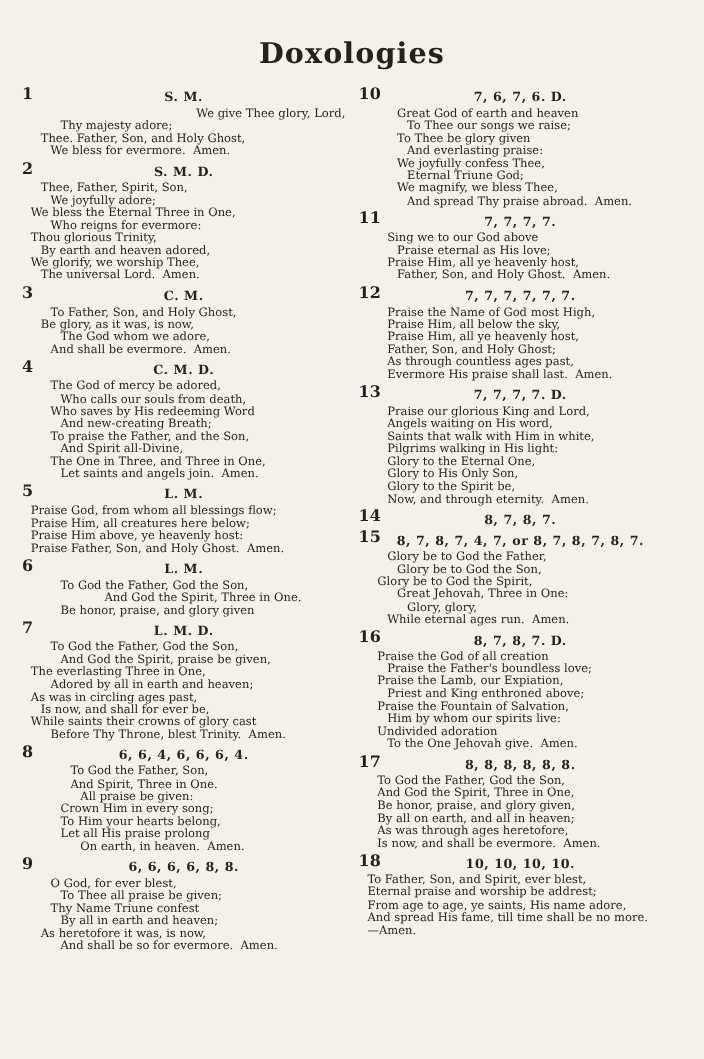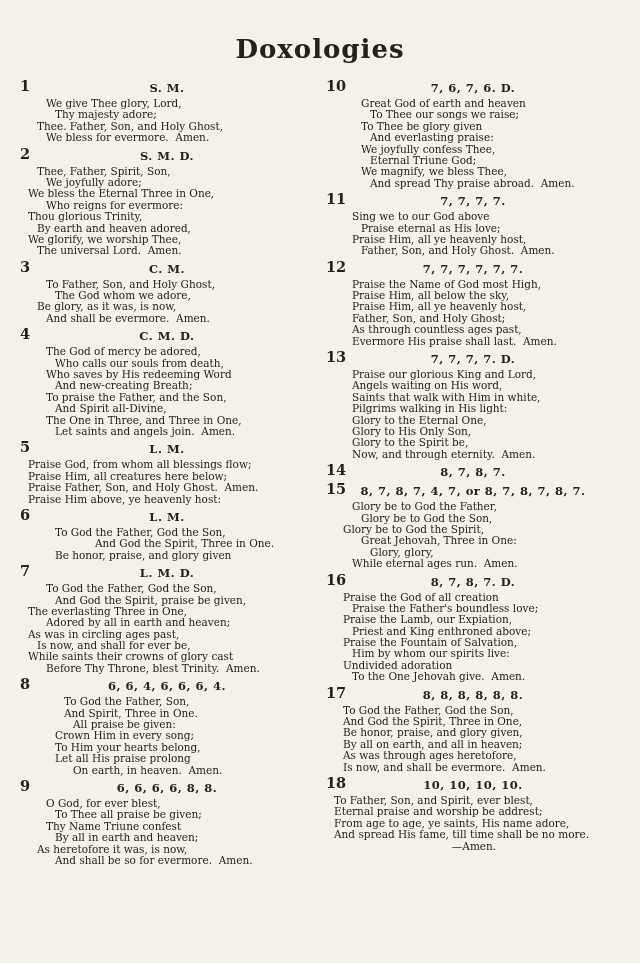--- a/index.html
+++ b/index.html
@@ -62,21 +62,21 @@
   .hymn-lines {
     margin-left: 8px;
     font-size: 10.5px;
     line-height: 11.4px;
     white-space: pre;
   }
   .line {
     height: 11.4px;
   }
   .line.align-right {
-    text-align: center;
+    text-align: left;
     padding-right: 6px;
   }
   .page-number {
     position: absolute;
     left: 0;
     right: 0;
     top: 928px;
     text-align: center;
     font-size: 12.5px;
     letter-spacing: 0.5px;
@@ -84,37 +84,37 @@
 </style>
 </head>
 <body>
 
 <div class="page">
   <h1 class="title">Doxologies</h1>
   <div class="columns">
     <div class="column" id="col-left">
         <div class="hymn">
           <div class="hymn-head"><span class="hymn-num">1</span><span class="hymn-meter">S. M.</span></div>
-          <div class="hymn-lines"><div class="line" style="padding-left: 18px;">We give Thee glory, Lord,</div><div class="line" style="padding-left: 27px;">Thy majesty adore;</div><div class="line" style="padding-left: 9px;">Thee. Father, Son, and Holy Ghost,</div><div class="line" style="padding-left: 18px;">We bless for evermore.  Amen.</div></div>
+          <div class="hymn-lines"><div class="line" style="padding-left: 18px; text-align: right;">We give Thee glory, Lord,</div><div class="line" style="padding-left: 27px;">Thy majesty adore;</div><div class="line" style="padding-left: 9px;">Thee. Father, Son, and Holy Ghost,</div><div class="line" style="padding-left: 18px;">We bless for evermore.  Amen.</div></div>
         </div>
         <div class="hymn">
           <div class="hymn-head"><span class="hymn-num">2</span><span class="hymn-meter">S. M. D.</span></div>
           <div class="hymn-lines"><div class="line" style="padding-left: 9px;">Thee, Father, Spirit, Son,</div><div class="line" style="padding-left: 18px;">We joyfully adore;</div><div class="line" style="padding-left: 0px;">We bless the Eternal Three in One,</div><div class="line" style="padding-left: 18px;">Who reigns for evermore:</div><div class="line" style="padding-left: 0px;">Thou glorious Trinity,</div><div class="line" style="padding-left: 9px;">By earth and heaven adored,</div><div class="line" style="padding-left: 0px;">We glorify, we worship Thee,</div><div class="line" style="padding-left: 9px;">The universal Lord.  Amen.</div></div>
         </div>
         <div class="hymn">
           <div class="hymn-head"><span class="hymn-num">3</span><span class="hymn-meter">C. M.</span></div>
-          <div class="hymn-lines"><div class="line" style="padding-left: 18px;">To Father, Son, and Holy Ghost,</div><div class="line" style="padding-left: 27px;">The God whom we adore,</div><div class="line" style="padding-left: 9px;">Be glory, as it was, is now,</div><div class="line" style="padding-left: 18px;">And shall be evermore.  Amen.</div></div>
+          <div class="hymn-lines"><div class="line" style="padding-left: 18px;">To Father, Son, and Holy Ghost,</div><div class="line" style="padding-left: 9px;">Be glory, as it was, is now,</div><div class="line" style="padding-left: 27px;">The God whom we adore,</div><div class="line" style="padding-left: 18px;">And shall be evermore.  Amen.</div></div>
         </div>
         <div class="hymn">
           <div class="hymn-head"><span class="hymn-num">4</span><span class="hymn-meter">C. M. D.</span></div>
           <div class="hymn-lines"><div class="line" style="padding-left: 18px;">The God of mercy be adored,</div><div class="line" style="padding-left: 27px;">Who calls our souls from death,</div><div class="line" style="padding-left: 18px;">Who saves by His redeeming Word</div><div class="line" style="padding-left: 27px;">And new-creating Breath;</div><div class="line" style="padding-left: 18px;">To praise the Father, and the Son,</div><div class="line" style="padding-left: 27px;">And Spirit all-Divine,</div><div class="line" style="padding-left: 18px;">The One in Three, and Three in One,</div><div class="line" style="padding-left: 27px;">Let saints and angels join.  Amen.</div></div>
         </div>
         <div class="hymn">
           <div class="hymn-head"><span class="hymn-num">5</span><span class="hymn-meter">L. M.</span></div>
-          <div class="hymn-lines"><div class="line" style="padding-left: 0px;">Praise God, from whom all blessings flow;</div><div class="line" style="padding-left: 0px;">Praise Him, all creatures here below;</div><div class="line" style="padding-left: 0px;">Praise Father, Son, and Holy Ghost.  Amen.</div><div class="line" style="padding-left: 0px;">Praise Him above, ye heavenly host:</div></div>
+          <div class="hymn-lines"><div class="line" style="padding-left: 0px;">Praise God, from whom all blessings flow;</div><div class="line" style="padding-left: 0px;">Praise Him, all creatures here below;</div><div class="line" style="padding-left: 0px;">Praise Him above, ye heavenly host:</div><div class="line" style="padding-left: 0px;">Praise Father, Son, and Holy Ghost.  Amen.</div></div>
         </div>
         <div class="hymn">
           <div class="hymn-head"><span class="hymn-num">6</span><span class="hymn-meter">L. M.</span></div>
           <div class="hymn-lines"><div class="line" style="padding-left: 27px;">To God the Father, God the Son,</div><div class="line" style="padding-left: 27px; text-align: center;">And God the Spirit, Three in One.</div><div class="line" style="padding-left: 27px;">Be honor, praise, and glory given</div></div>
         </div>
         <div class="hymn">
           <div class="hymn-head"><span class="hymn-num">7</span><span class="hymn-meter">L. M. D.</span></div>
           <div class="hymn-lines"><div class="line" style="padding-left: 18px;">To God the Father, God the Son,</div><div class="line" style="padding-left: 27px;">And God the Spirit, praise be given,</div><div class="line" style="padding-left: 0px;">The everlasting Three in One,</div><div class="line" style="padding-left: 18px;">Adored by all in earth and heaven;</div><div class="line" style="padding-left: 0px;">As was in circling ages past,</div><div class="line" style="padding-left: 9px;">Is now, and shall for ever be,</div><div class="line" style="padding-left: 0px;">While saints their crowns of glory cast</div><div class="line" style="padding-left: 18px;">Before Thy Throne, blest Trinity.  Amen.</div></div>
         </div>
         <div class="hymn">

